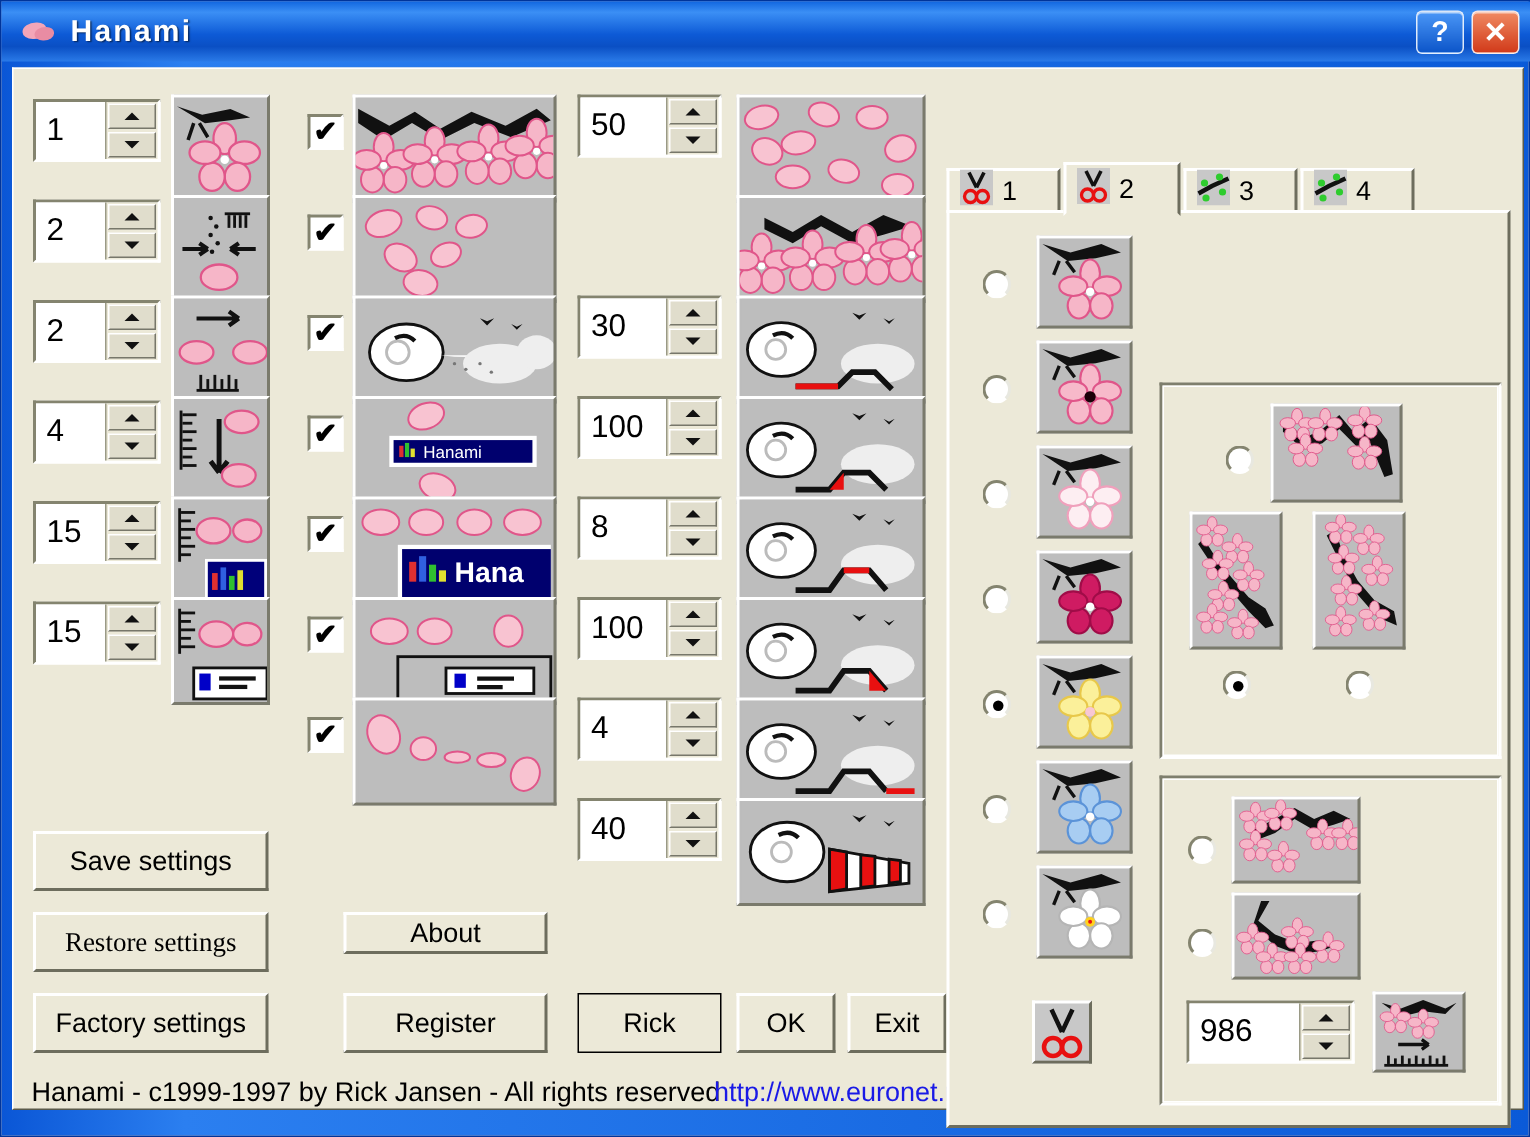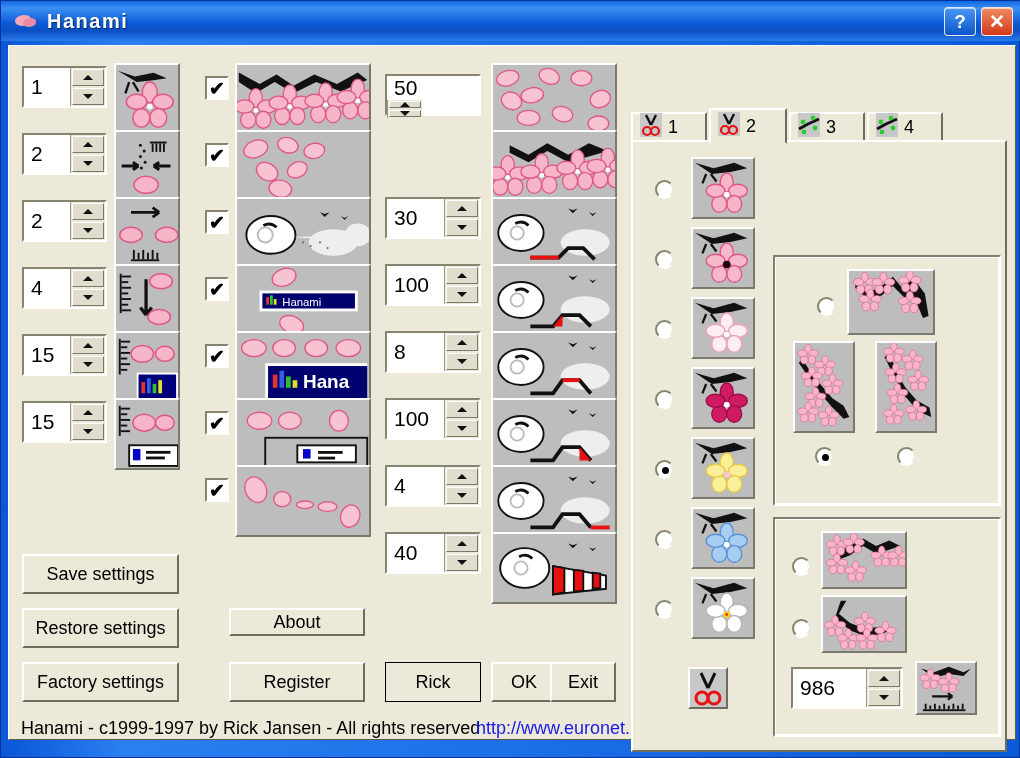--- a/index.html
+++ b/index.html
@@ -443,21 +443,21 @@
         <g fill="#f8c3d1" stroke="#e0568a" stroke-width="1.4">
           <ellipse cx="18" cy="24" rx="11" ry="14" transform="rotate(-25 18 24)"></ellipse>
           <ellipse cx="46" cy="34" rx="9" ry="8"></ellipse>
           <ellipse cx="70" cy="40" rx="9" ry="4"></ellipse>
           <ellipse cx="94" cy="42" rx="10" ry="5"></ellipse>
           <ellipse cx="118" cy="52" rx="10" ry="12" transform="rotate(20 118 52)"></ellipse>
         </g>
       </svg>
     </div>
 
-    <div class="spin" style="left:376px;top:28px;width:96px;flex-direction:column;">
+    <div class="spin" style="left:376px;top:17px;width:96px;">
       <div class="val">50</div>
       <div class="btns">
           <div>
             <i class="ar up"></i>
           </div>
           <div>
             <i class="ar dn"></i>
           </div>
         </div>
     </div>
@@ -684,29 +684,29 @@
         <g stroke="#111" stroke-width="2">
           <path d="M62 34 L118 44 L118 58 L62 64 Z" fill="#fff"></path>
           <path d="M62 34 L74 36 L74 62 L62 64 Z" fill="#e81010"></path>
           <path d="M84 38 L94 39 L94 60 L84 61 Z" fill="#e81010"></path>
           <path d="M104 41 L112 42 L112 57 L104 58 Z" fill="#e81010"></path>
         </g>
       </svg>
     </div>
 
     <div class="btn" style="left:13px;top:508px;width:157px;height:40px;">Save settings</div>
-    <div class="btn" style="left:13px;top:562px;width:157px;height:40px;">Restore settings</div>
+    <div class="btn" style="left:13px;top:562px;width:157px;height:40px;font-family:Liberation Serif, serif;">Restore settings</div>
     <div class="btn" style="left:13px;top:616px;width:157px;height:40px;">Factory settings</div>
     <div class="btn" style="left:220px;top:562px;width:136px;height:28px;">About</div>
     <div class="btn" style="left:220px;top:616px;width:136px;height:40px;">Register</div>
     <div class="btn def" style="left:376px;top:616px;width:96px;height:40px;">
       <span>Rick</span>
     </div>
     <div class="btn" style="left:482px;top:616px;width:66px;height:40px;">OK</div>
-    <div class="btn" style="left:541px;top:616px;width:66px;height:40px;text-align:right;">Exit</div>
+    <div class="btn" style="left:556px;top:616px;width:66px;height:40px;text-align:right;">Exit</div>
 
     <div class="footer-txt" style="left:12px;top:672px;">Hanami -  c1999-1997 by Rick Jansen - All rights reserved</div>
     <div class="footer-link" style="left:467px;top:672px;">http://www.euronet.nl/~rja/Hanami</div>
 
     <div class="tabstrip">
       <div class="tab" style="left:0px;width:76px;">
         <span>
           <svg width="22" height="24" viewBox="0 0 22 24">
               <rect width="22" height="24" fill="#c8c8c8"></rect>
             <path d="M6 2 L11 12 M16 2 L11 12" stroke="#111" stroke-width="2.4" fill="none"></path>

